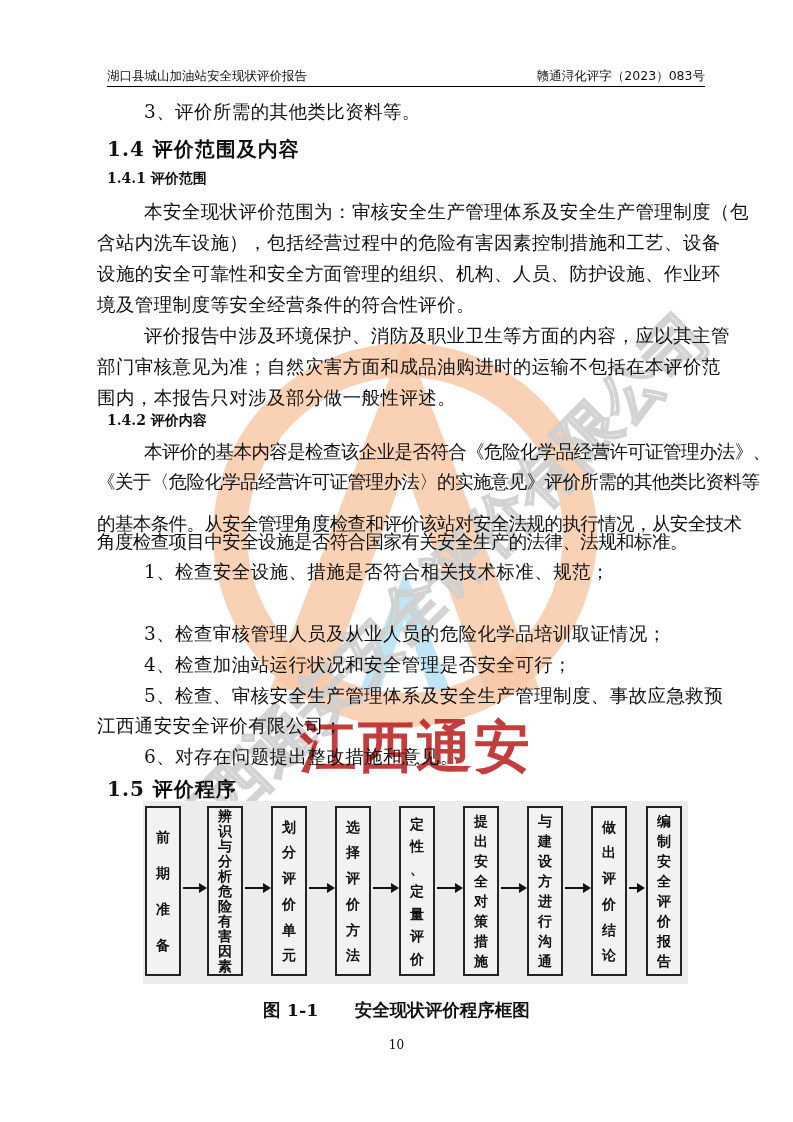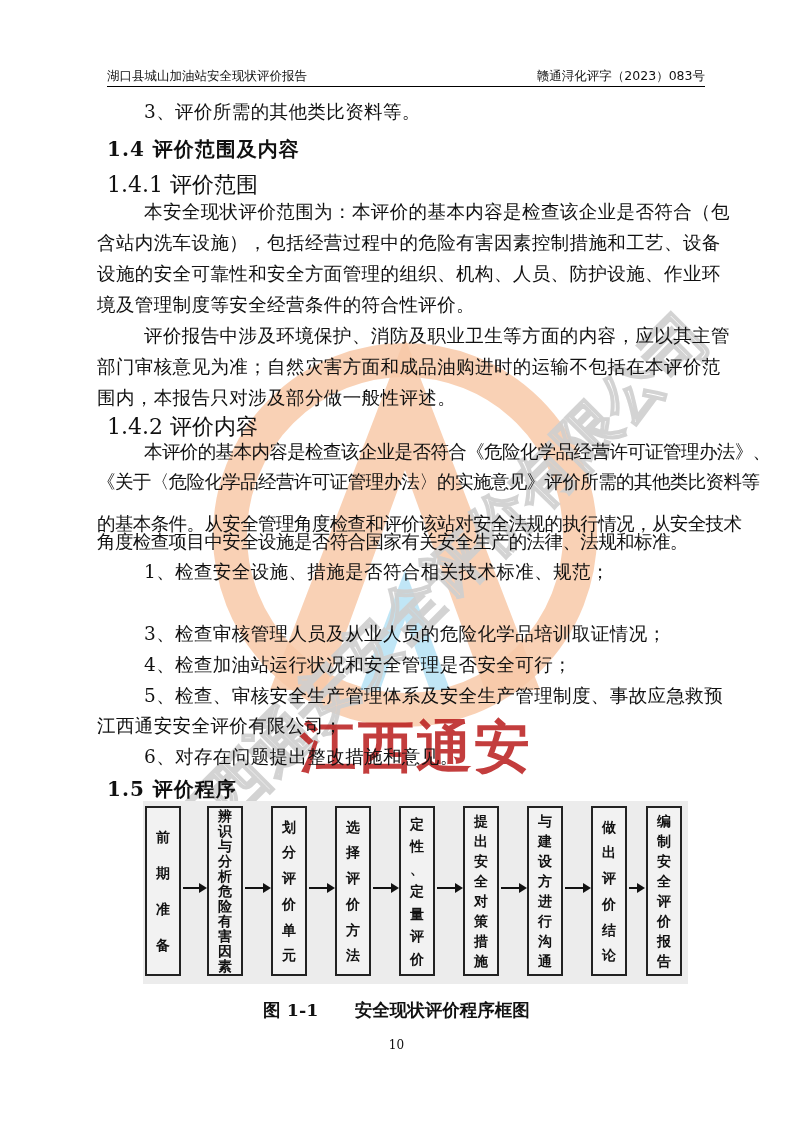--- a/index.html
+++ b/index.html
@@ -8,21 +8,21 @@
 
   
   .hdr { position: absolute; left: 107px; top: 66px; width: 598px; height: 20px; border-bottom: 1.5px solid #000; font-family: "DejaVu Sans", "Liberation Sans", sans-serif; font-size: 12.5px; }
   .hdr .l { position: absolute; left: 0; top: 2px; }
   .hdr .r { position: absolute; right: 0; top: 2px; }
 
   
   .line { position: absolute; left: 97px; width: 610px; font-size: 18.5px; line-height: 24px; white-space: nowrap; letter-spacing: 0.4px; }
   .ind { left: 144px; }
   .h2 { position: absolute; left: 107px; font-size: 20px; font-weight: bold; white-space: nowrap; letter-spacing: 1px; }
-  .h3 { position: absolute; left: 107px; font-size: 22px; font-weight: normal; white-space: nowrap; }
+  .h3 { position: absolute; left: 107px; font-size: 14px; font-weight: bold; white-space: nowrap; }
 
   
   .flow { position: absolute; left: 143px; top: 801px; width: 545px; height: 183px; background: #ececec; }
   .box { position: absolute; top: 5px; width: 36px; height: 170px; border: 2px solid #222; background: #f2f2f2; box-sizing: border-box;
          display: flex; flex-direction: column; align-items: center; justify-content: space-evenly; font-weight: bold; font-size: 14px; line-height: 14px; }
   .box span { display: block; }
   .arrow { position: absolute; top: 86px; height: 2px; background: #111; }
   .arrow::after { content: ""; position: absolute; right: -2px; top: -4px; border-left: 8px solid #111; border-top: 5px solid transparent; border-bottom: 5px solid transparent; }
 
   .caption { position: absolute; left: 0; width: 793px; top: 998px; text-align: center; font-size: 17.5px; font-weight: bold; white-space: pre; }
@@ -47,21 +47,21 @@
   <div class="hdr">
     <span class="l">湖口县城山加油站安全现状评价报告</span>
     <span class="r">赣通浔化评字（2023）083号</span>
   </div>
 
   <div class="line ind" style="top:100px;">3、评价所需的其他类比资料等。</div>
 
   <div class="h2" style="top:136px;">1.4 评价范围及内容</div>
   <div class="h3" style="top:170px;">1.4.1 评价范围</div>
 
-  <div class="line ind" style="top:200px;">本安全现状评价范围为：本评价的基本内容是检查该企业是否符合（包</div>
+  <div class="line ind" style="top:200px;">本安全现状评价范围为：审核安全生产管理体系及安全生产管理制度（包</div>
   <div class="line" style="top:231px;">含站内洗车设施），包括经营过程中的危险有害因素控制措施和工艺、设备</div>
   <div class="line" style="top:262px;">设施的安全可靠性和安全方面管理的组织、机构、人员、防护设施、作业环</div>
   <div class="line ind" style="top:324px;">评价报告中涉及环境保护、消防及职业卫生等方面的内容，应以其主管</div>
 
   <div class="line" style="top:293px;">境及管理制度等安全经营条件的符合性评价。</div>
   <div class="line" style="top:355px;">部门审核意见为准；自然灾害方面和成品油购进时的运输不包括在本评价范</div>
   <div class="line" style="top:386px;">围内，本报告只对涉及部分做一般性评述。</div>
 
   <div class="h3" style="top:412px;">1.4.2 评价内容</div>
 

